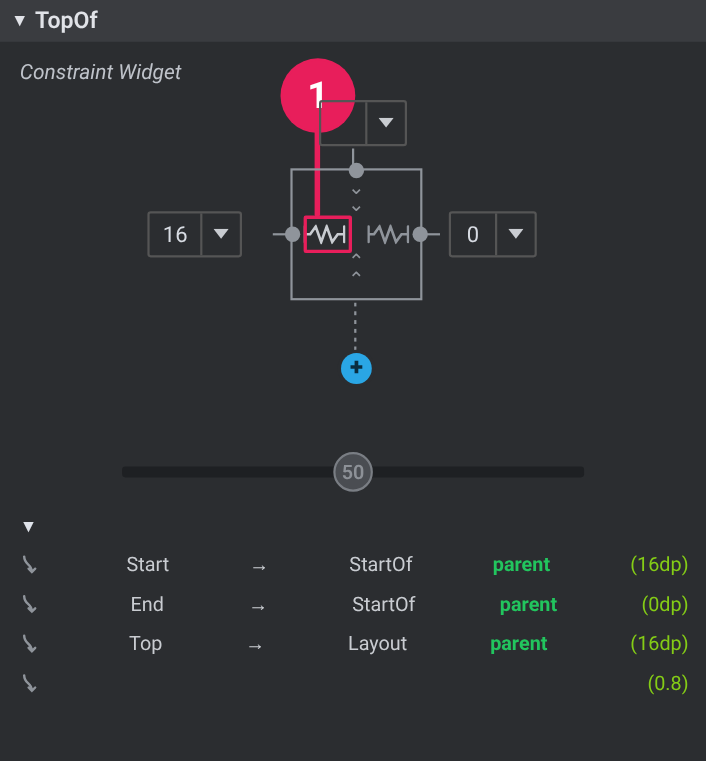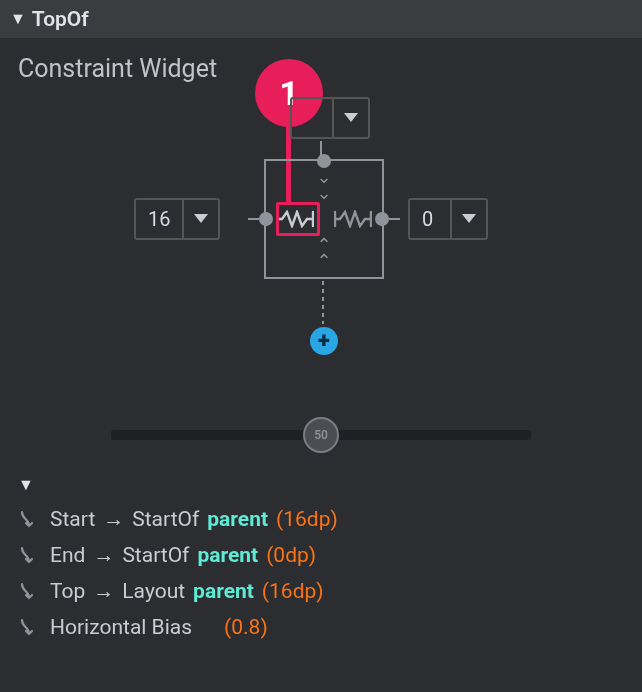--- a/index.html
+++ b/index.html
@@ -24,22 +24,23 @@
     font-weight: 600;
     font-size: 21px;
     cursor: pointer;
   }
   .caret { font-size: 16px; line-height: 1; }
   .panel {
     padding: 10px 16px 10px 16px;
   }
   .label-row {
     color: #bfc3ca;
-    font-size: 25px;
+    font-size: 19px;
     margin: 6px 0 8px 2px;
+    font-style: italic;
   }
 
   
   .cw-stage {
     position: relative;
     width: 610px;
     height: 290px;
     margin: 4px auto 0 auto;
   }
   
@@ -100,21 +101,21 @@
   .stub.right { top: 127px; left: 368px; width: 16px; }
 
   
   .dd {
     position: absolute; display: flex; align-items: center;
     height: 42px; border: 2px solid #555; border-radius: 3px;
     background: transparent;
   }
   .dd .val {
     padding: 0 12px; color: #d7dbe2; font-size: 20px; min-width: 40px;
-    text-align: left;
+    text-align: center;
   }
   .dd .arr-btn {
     width: 36px; height: 100%;
     border-left: 2px solid #555;
     display: flex; align-items: center; justify-content: center;
   }
   .dd .arr-btn svg polygon { fill: #c9ccd1; }
   .dd.top   { left: 274px; top: 6px; }
   .dd.leftd { left: 118px; top: 107px; }
   .dd.rightd{ left: 392px; top: 107px; }
@@ -161,39 +162,40 @@
     position: absolute; left: 0; right: 0; top: 50%;
     transform: translateY(-50%); height: 10px;
     background: #1e2023; border-radius: 3px;
   }
   .slider-thumb {
     position: absolute; top: 50%; left: 50%;
     transform: translate(-50%, -50%);
     width: 36px; height: 36px; border-radius: 50%;
     background: #4a4d52; border: 2px solid #7a7e84;
     display: flex; align-items: center; justify-content: center;
-    color: #8d9197; font-size: 12px; font-weight: 600;
+    color: #8d9197; font-size: 18px; font-weight: 600;
   }
 
   
   .constraints-header {
     display: flex; align-items: center; gap: 6px;
     margin: 22px 0 8px 2px;
     color: #dfe3ea; font-size: 22px;
   }
   .c-row {
     display: flex; align-items: center; gap: 8px;
     padding: 6px 0 6px 2px;
-    font-size: 21px;
+    font-size: 18px;
+    justify-content: space-between;
   }
   .c-row .icon {
     width: 24px; height: 24px; display:flex; align-items:center; justify-content:center;
   }
-  .c-target { color: #5eead4; font-weight: 700; }
-  .c-dim    { color: #f97316; }
+  .c-target { color: #22c55e; font-weight: 700; }
+  .c-dim    { color: #84cc16; }
 </style>
 </head>
 <body>
 
 <div class="section-header">
   <span class="caret">▼</span>
   <span>TopOf</span>
 </div>
 
 <div class="panel">
@@ -320,20 +322,19 @@
       <span class="c-target">parent</span>
       <span class="c-dim">(16dp)</span>
     </div>
 
     <div class="c-row">
       <span class="icon">
         <svg width="22" height="22">
             <path d="M3 4 C3 12, 10 10, 10 18 M7 15 L10 18 L13 15" stroke="#8f949b" stroke-width="2.2" fill="none" stroke-linecap="round"></path>
           </svg>
       </span>
-      <span>Horizontal Bias</span>
       <span></span>
       <span></span>
       <span class="c-target"></span>
       <span class="c-dim">(0.8)</span>
     </div>
   </div>
 </div>
 
 </body></html>

